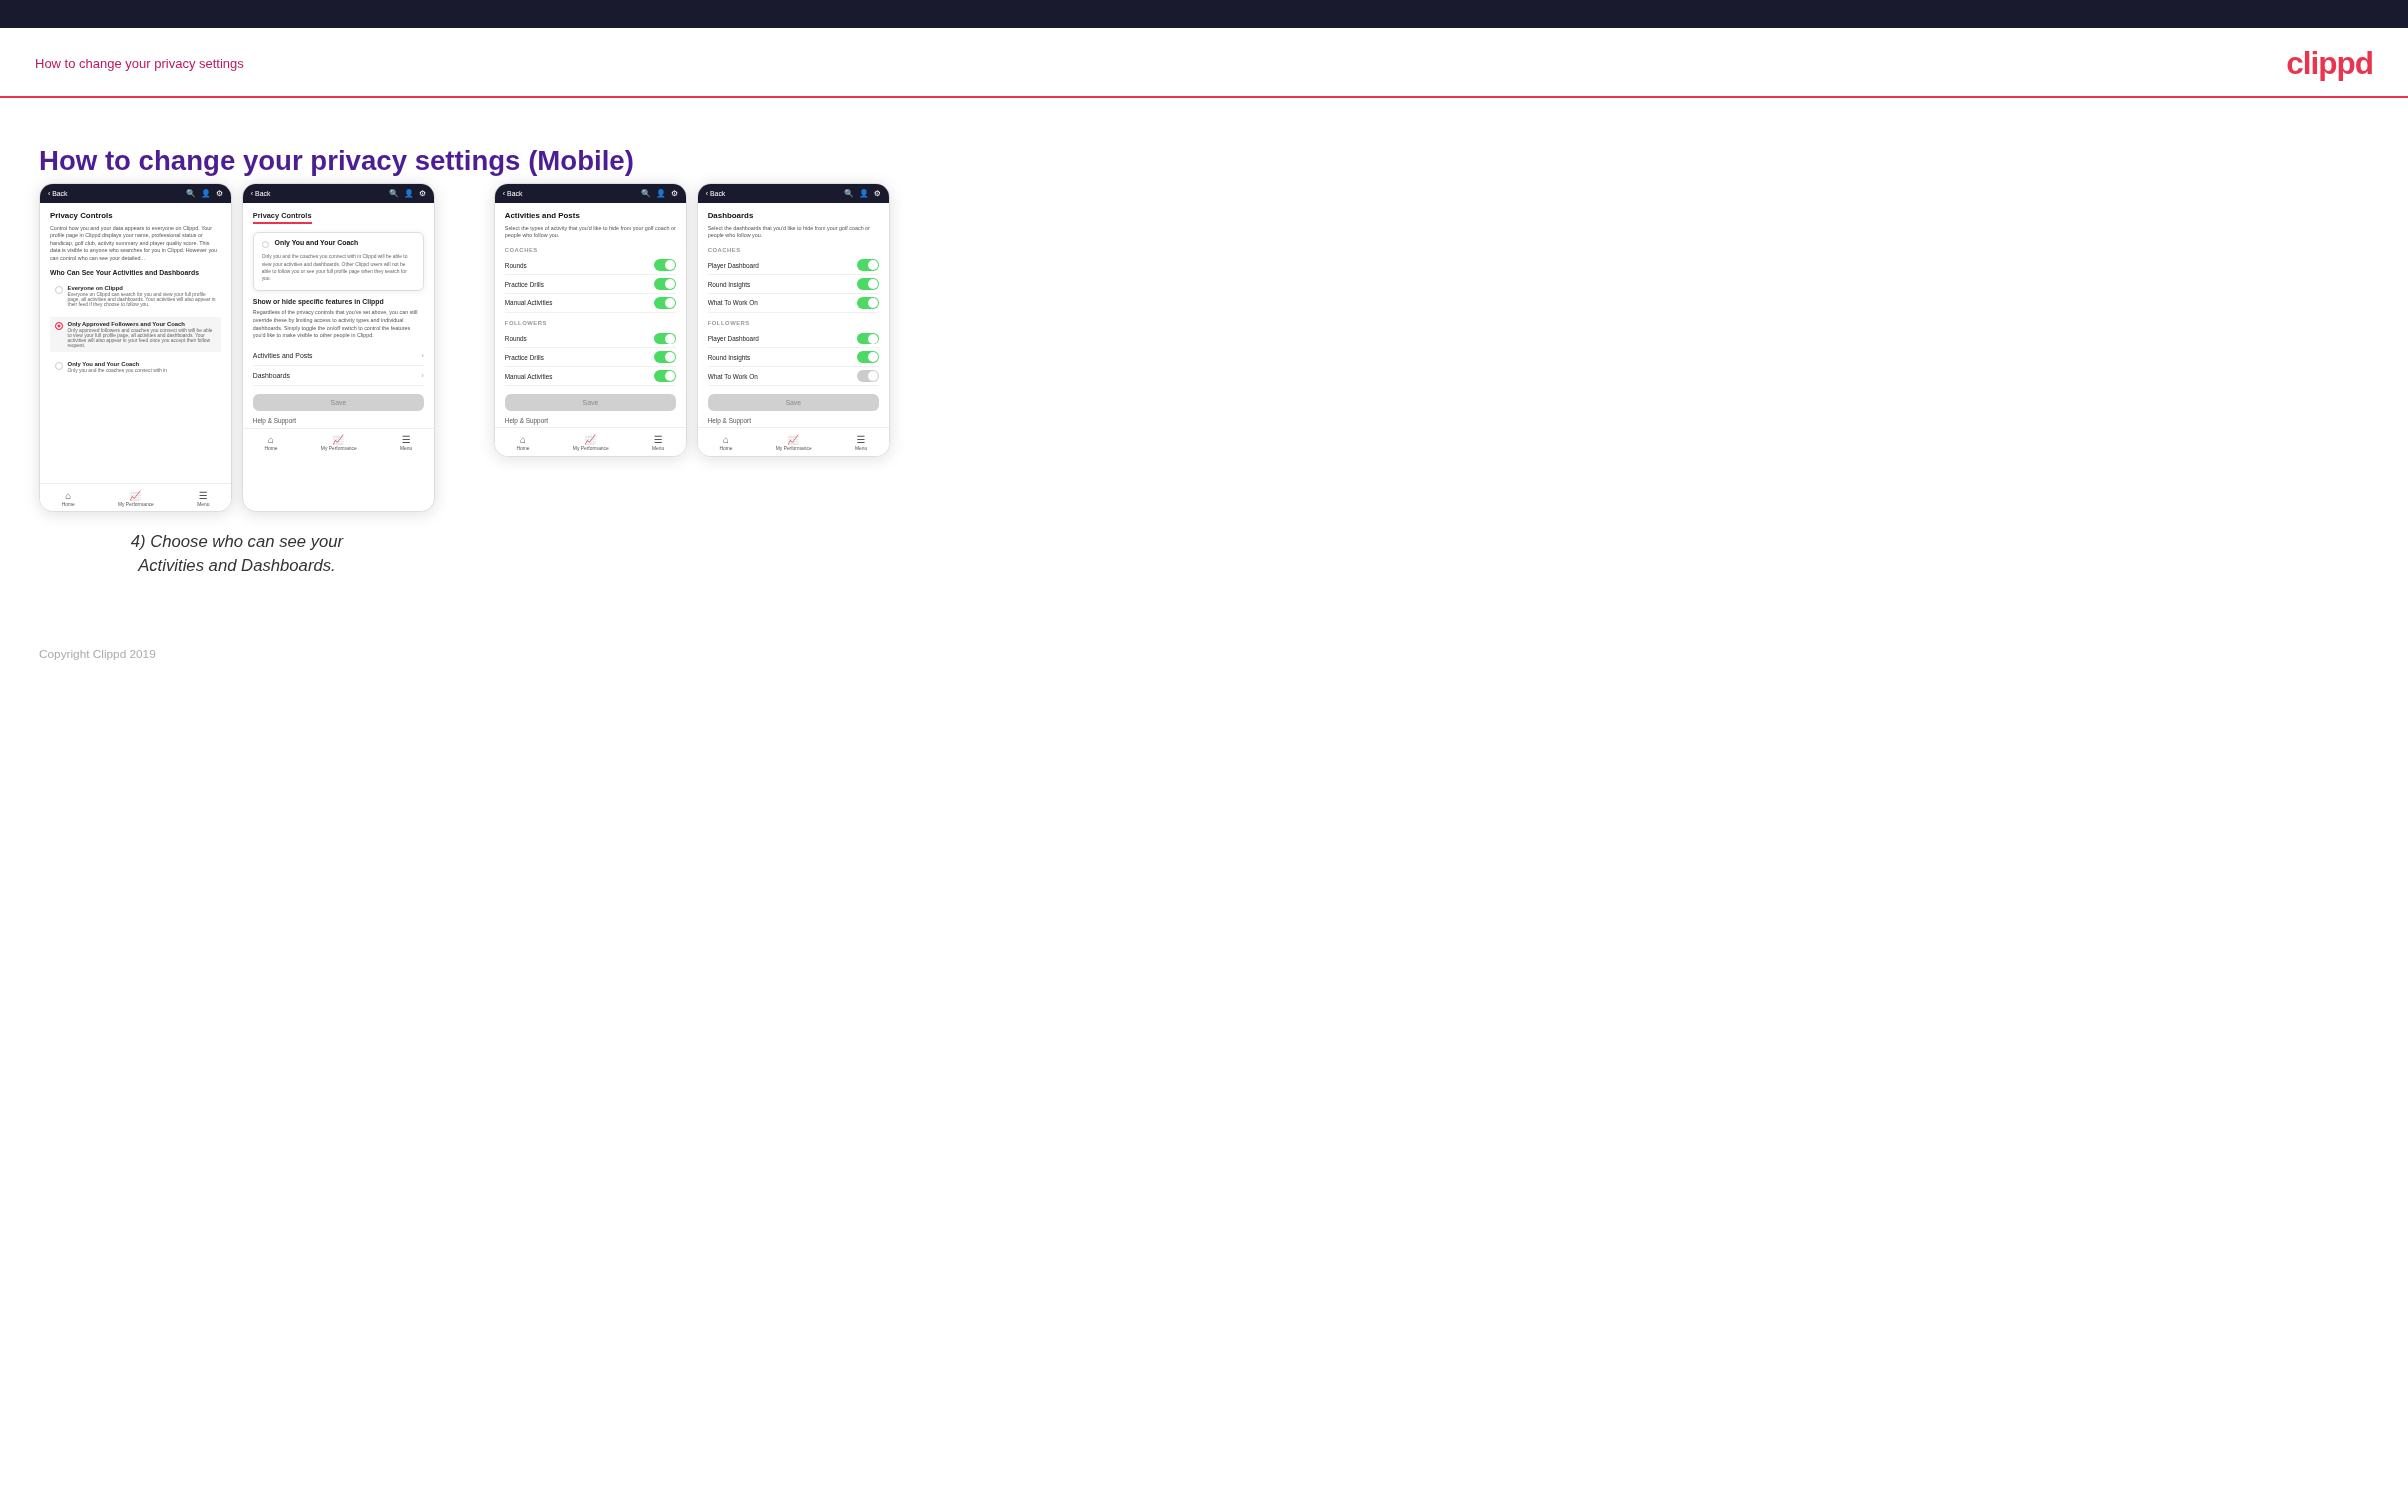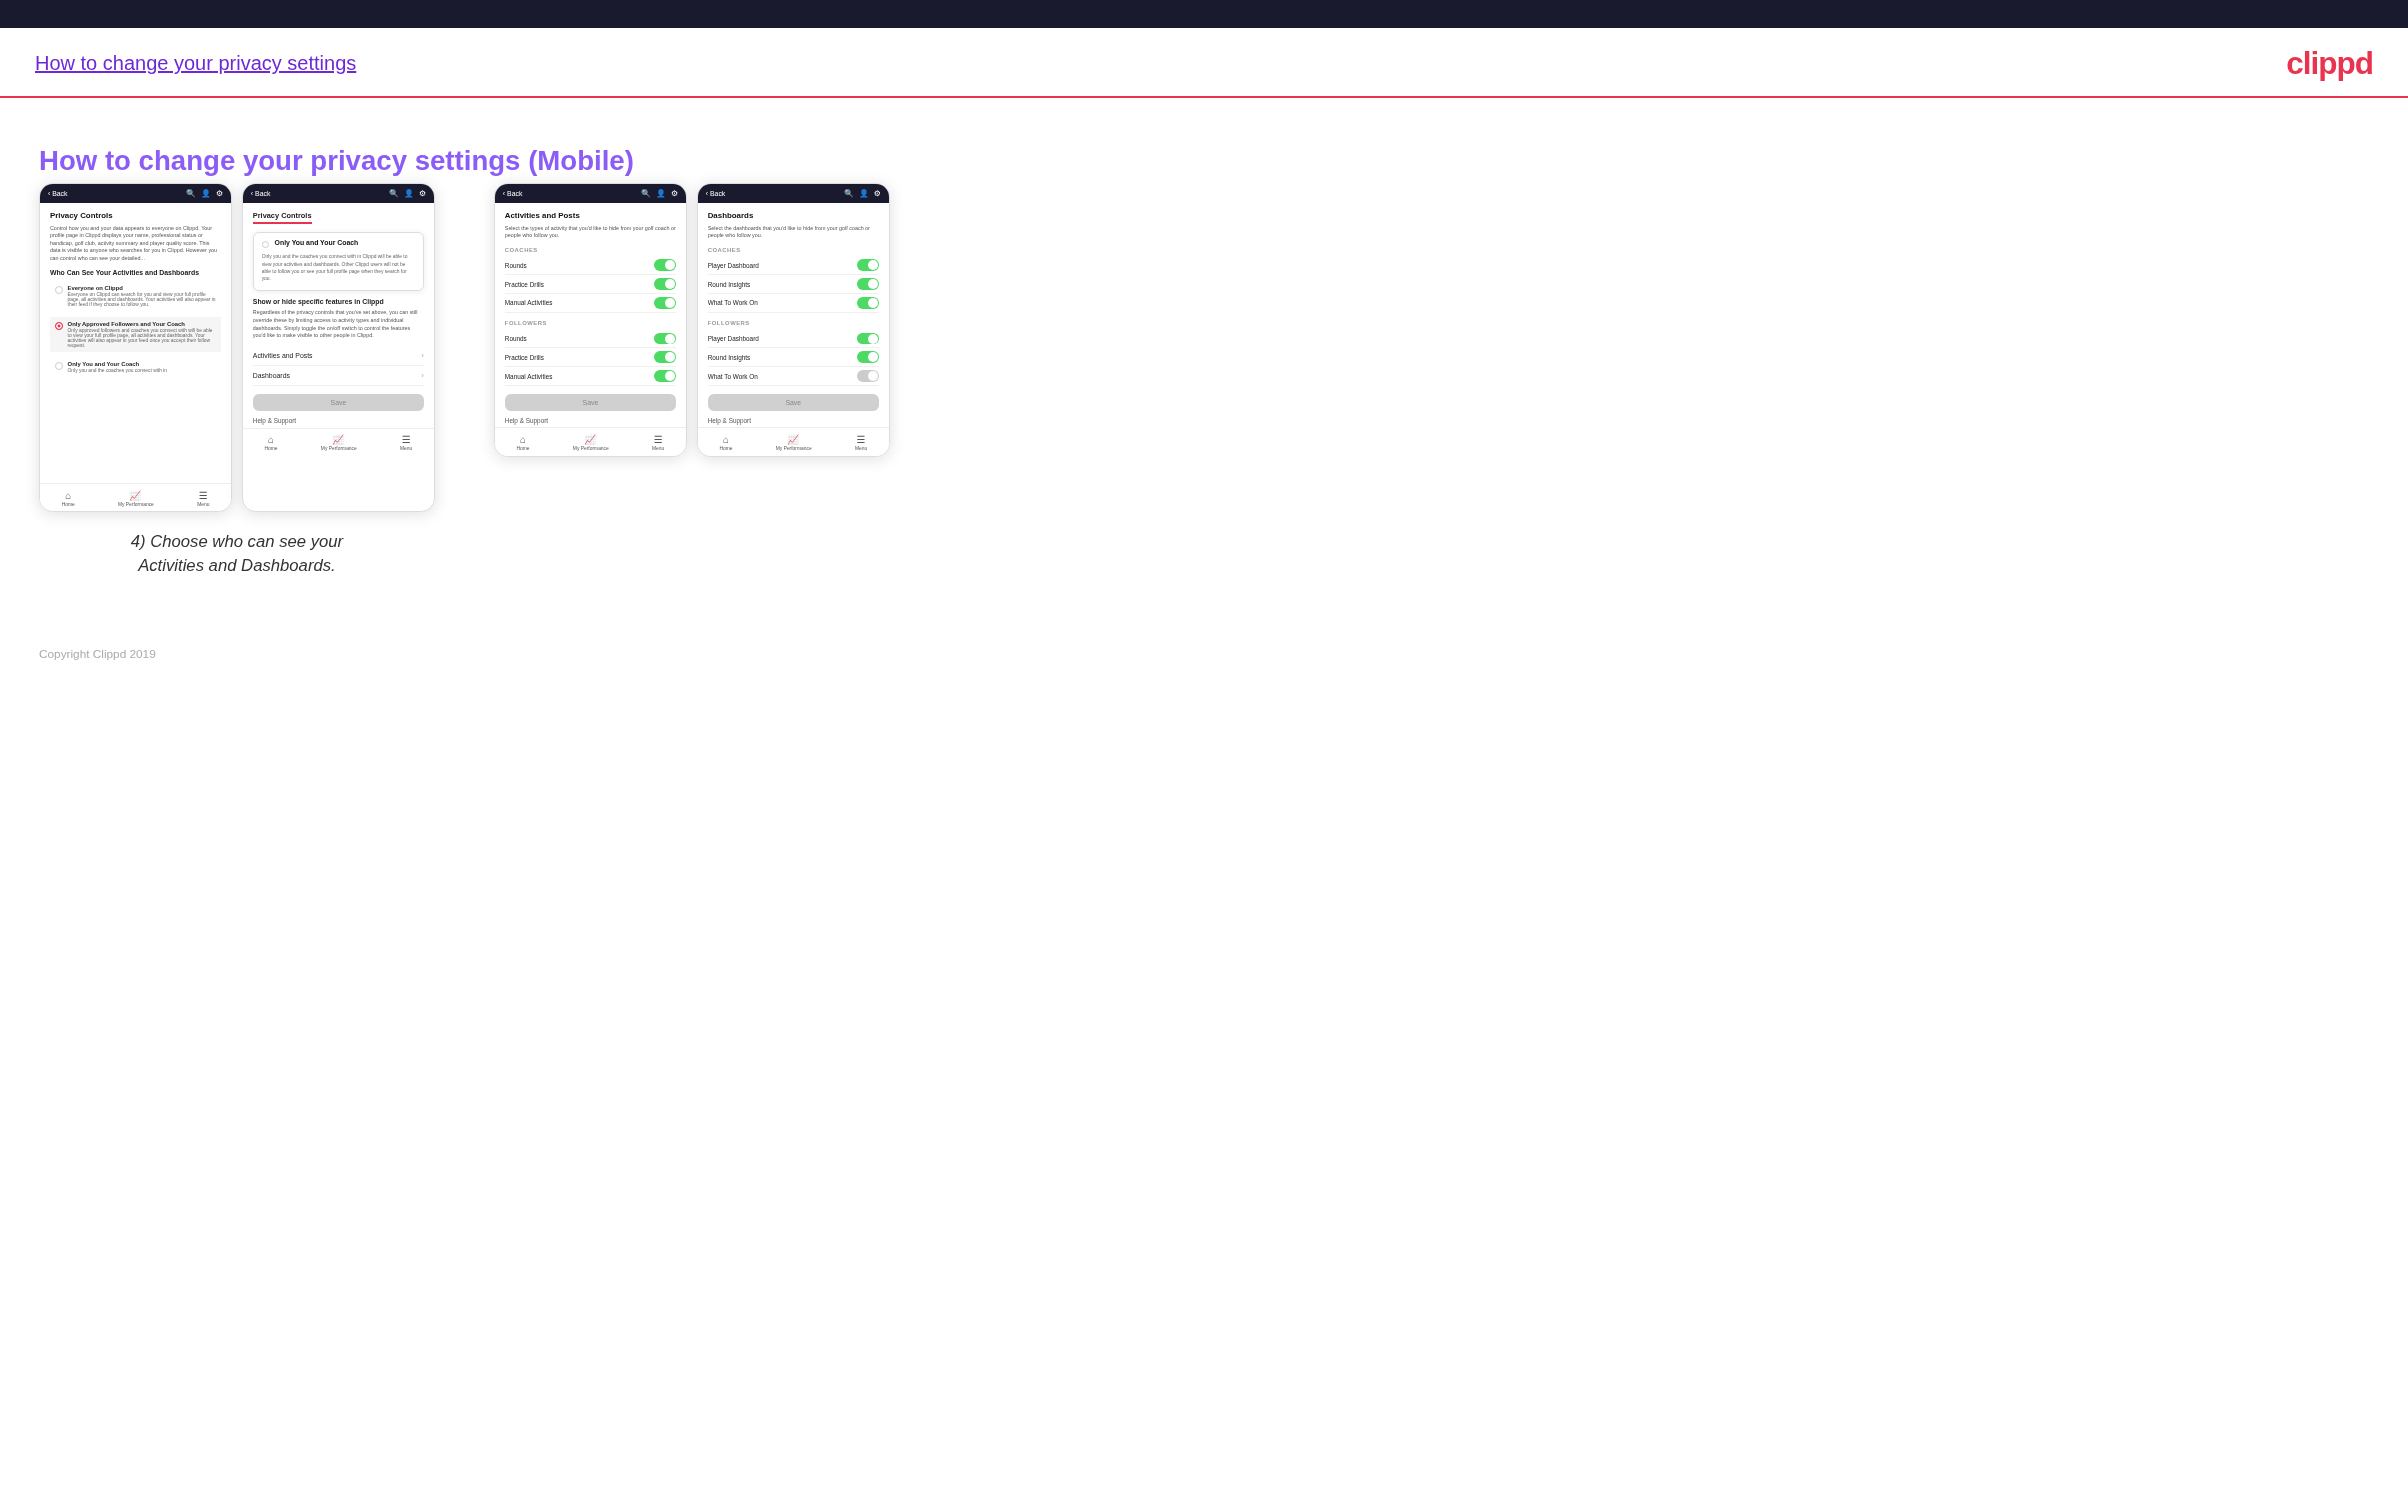--- a/index.html
+++ b/index.html
@@ -19,39 +19,38 @@
 
     
     .header {
       display: flex;
       align-items: center;
       justify-content: space-between;
       padding: 17.7px 35px 13.8px 35px;
       border-bottom: 2px solid #e8344e;
     }
     .header-title {
-      font-size: 20px;
-      color: #6d28d9;
-      text-decoration: underline;
+      font-size: 13px;
+      color: #be185d;
     }
     .logo {
       font-size: 31.5px;
       font-weight: 800;
       color: #e8344e;
       letter-spacing: -1px;
     }
 
     
     .main {
       padding: 47px 39px 39px 39px;
     }
     .page-heading {
       font-size: 27.6px;
       font-weight: 800;
-      color: #8b5cf6;
+      color: #4c1d95;
       margin-bottom: 5.9px;
     }
     .page-subheading {
       font-size: 19.7px;
       color: #333;
       font-weight: 400;
       margin-bottom: 43px;
     }
     .phone-screen {
       width: 193px;

